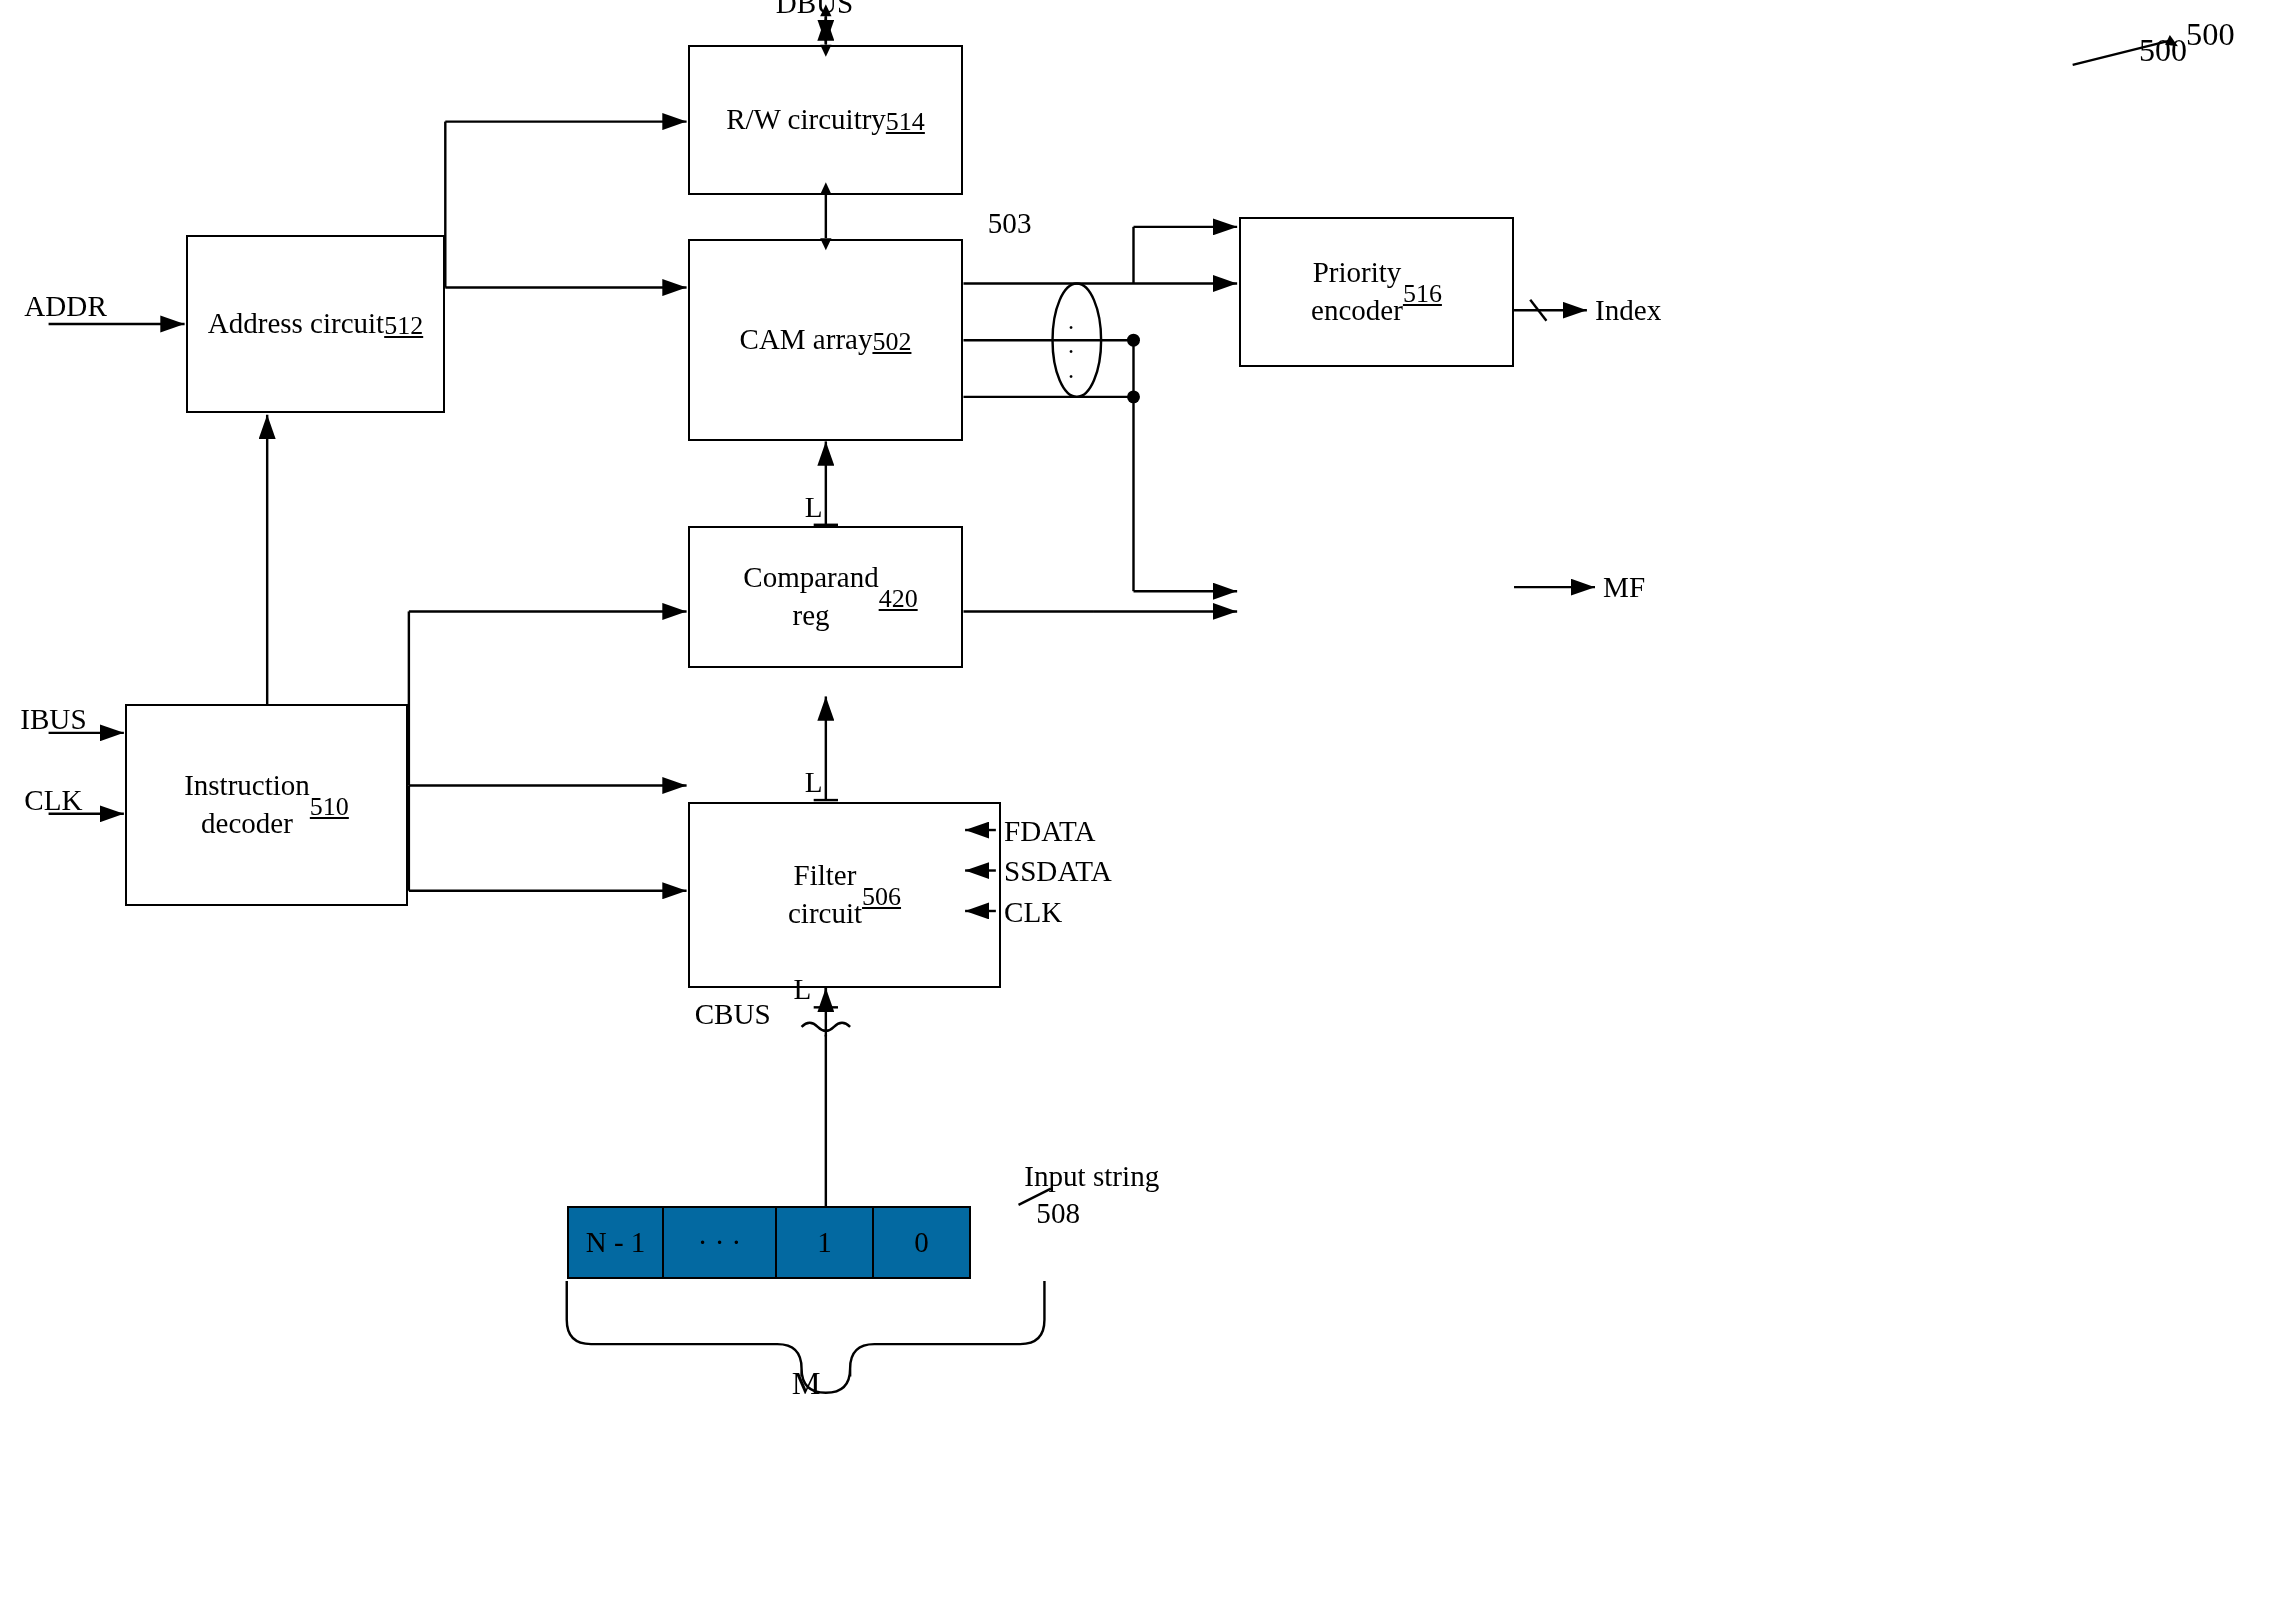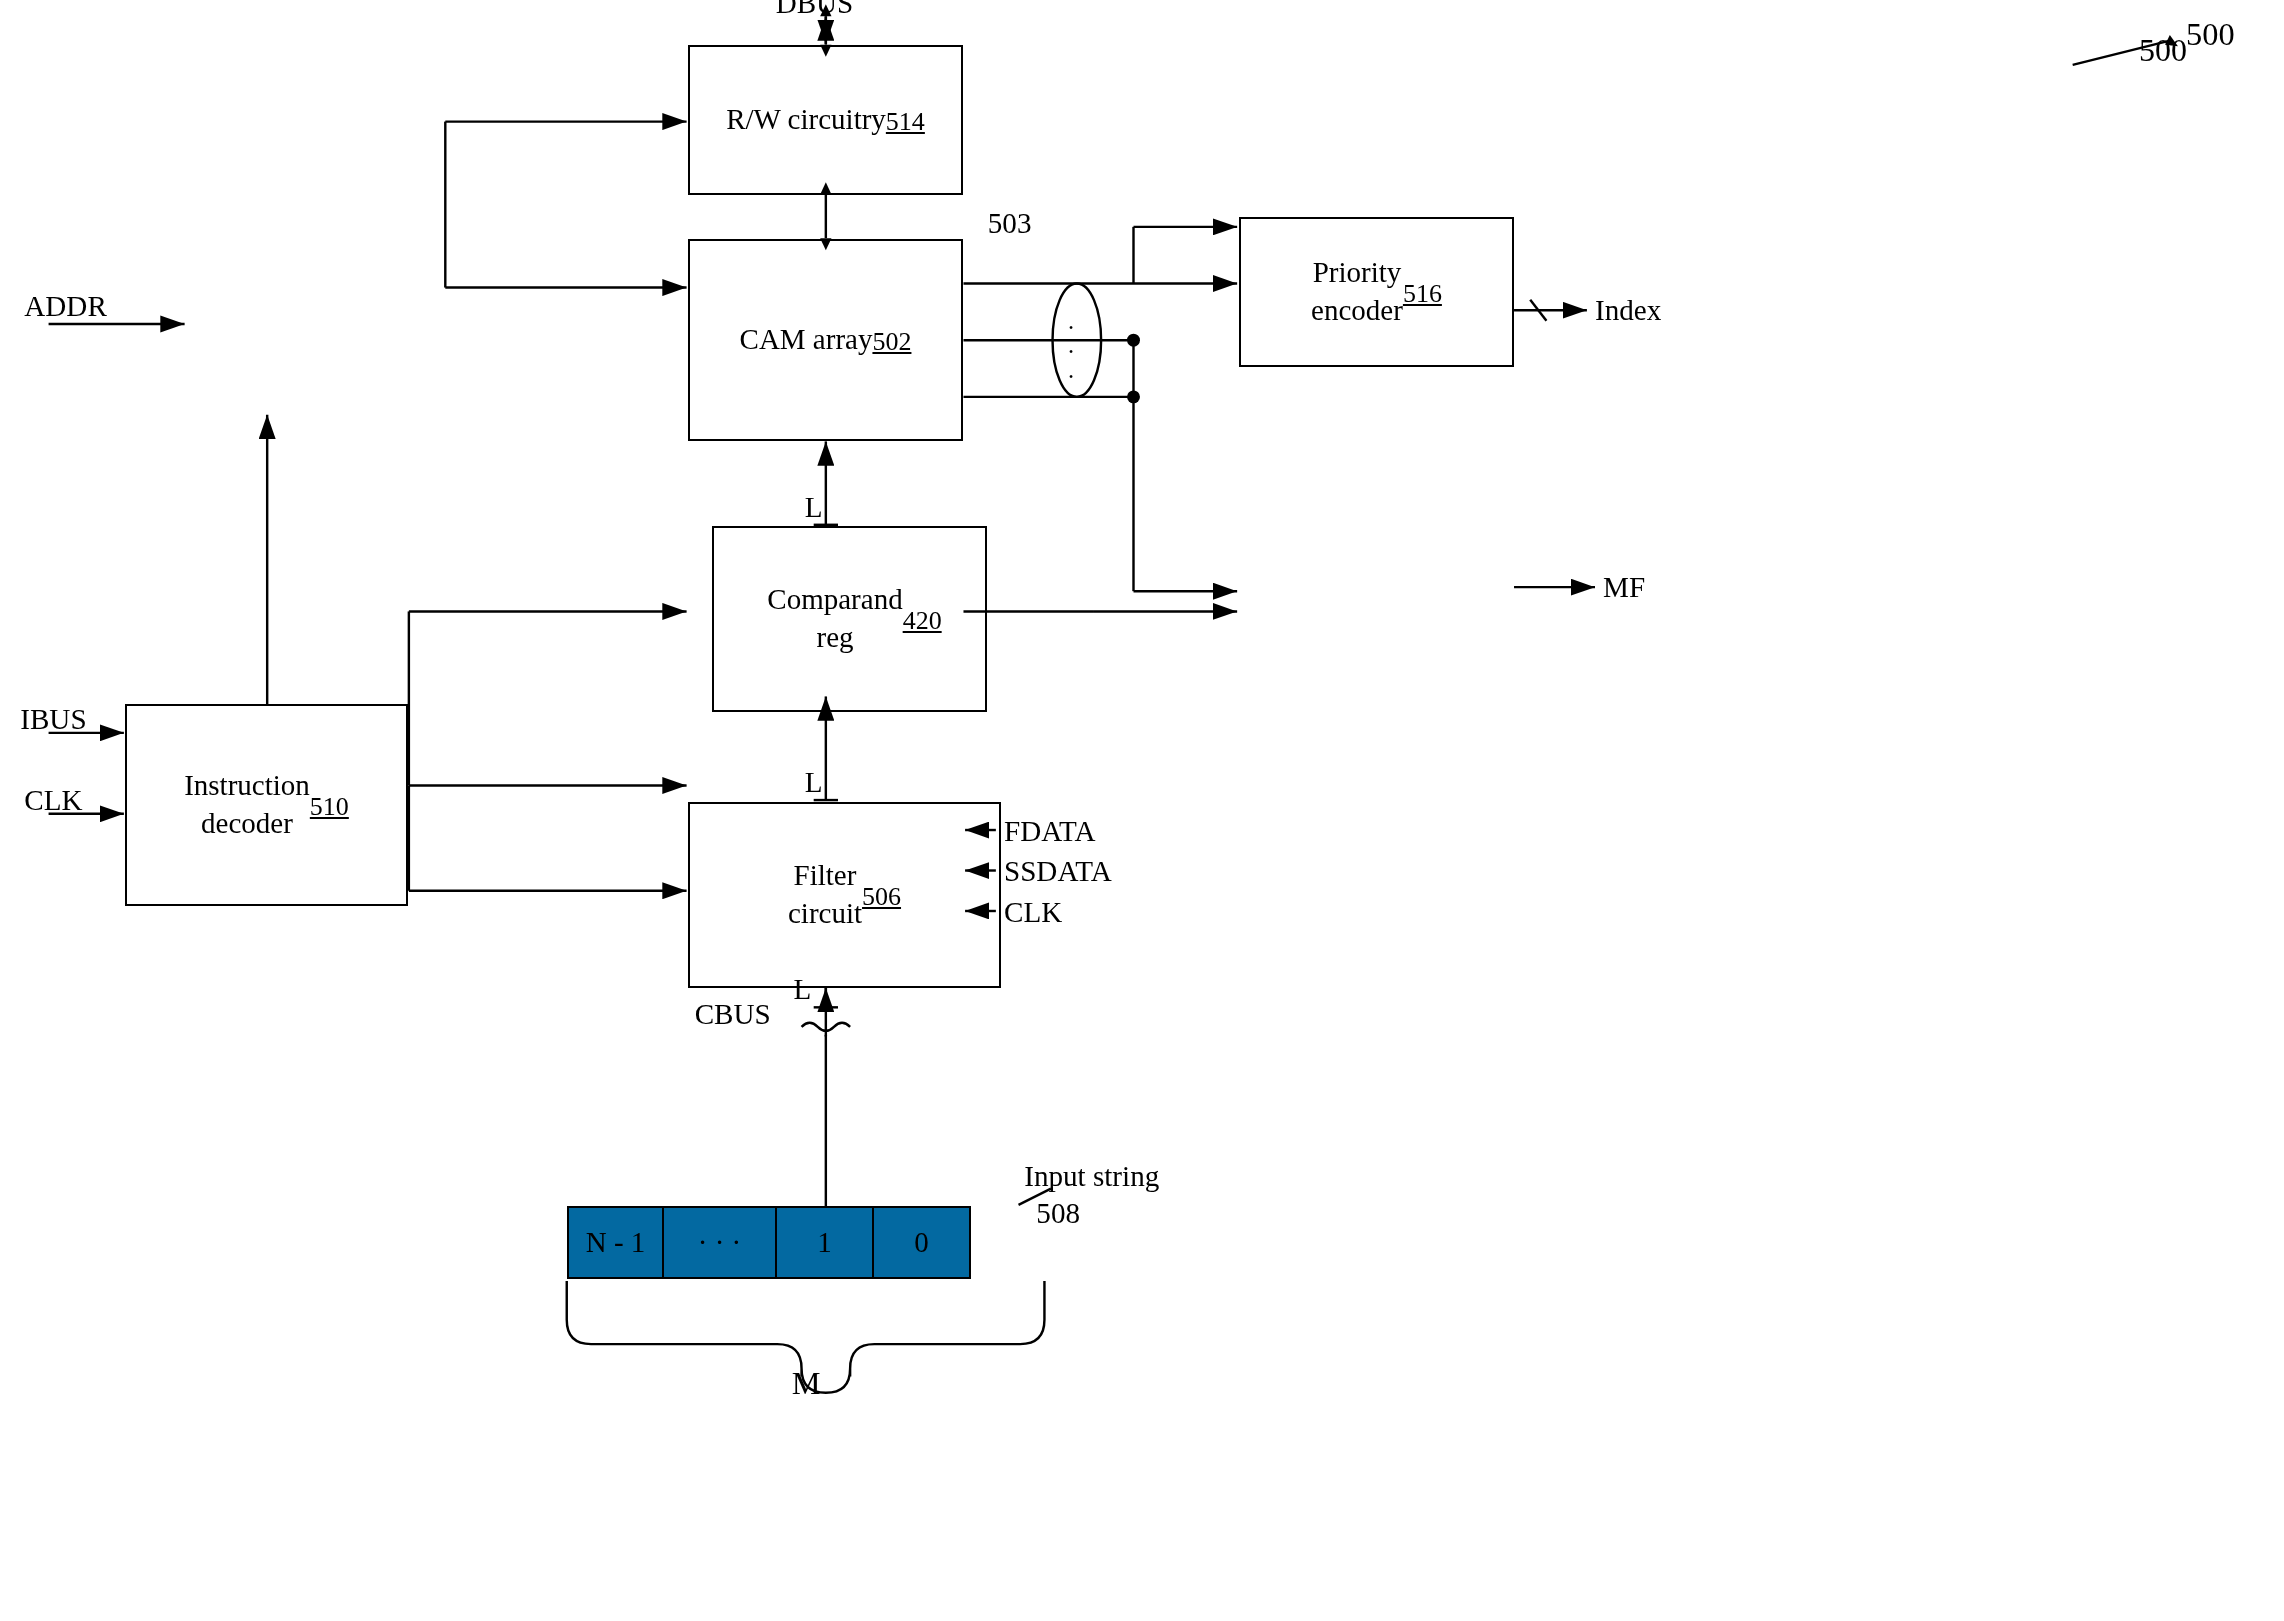--- a/index.html
+++ b/index.html
@@ -69,32 +69,37 @@
       border-left: none;
     }
   </style>
 </head>
 <body>
 
 <div class="diagram">
 
   <div class="signal-label" style="right: 97px; top: 32px; font-size: 32px;">500</div>
 
+  <div class="box" style="left:186px; top:235px; width:259px; height:178px;">
+    <span class="label">Address
+circuit</span>
+    <span class="num">512</span>
+  </div>
 
   <div class="box" style="left:688px; top:45px; width:275px; height:150px;">
     <span class="label">R/W circuitry</span>
     <span class="num">514</span>
   </div>
 
   <div class="box" style="left:688px; top:239px; width:275px; height:202px;">
     <span class="label">CAM array</span>
     <span class="num">502</span>
   </div>
 
-  <div class="box" style="left:712px; top:526px; width:275px; height:186px;padding-left:10px;">
+  <div class="box" style="left:688px; top:526px; width:275px; height:142px;padding-left:10px;">
     <span class="label">Comparand<br>reg</span>
     <span class="num">420</span>
   </div>
 
   <div class="box" style="left:688px; top:802px; width:313px; height:186px;">
     <span class="label">Filter<br>circuit</span>
     <span class="num">506</span>
   </div>
 
   <div class="box" style="left:125px; top:704px; width:283px; height:202px;">

